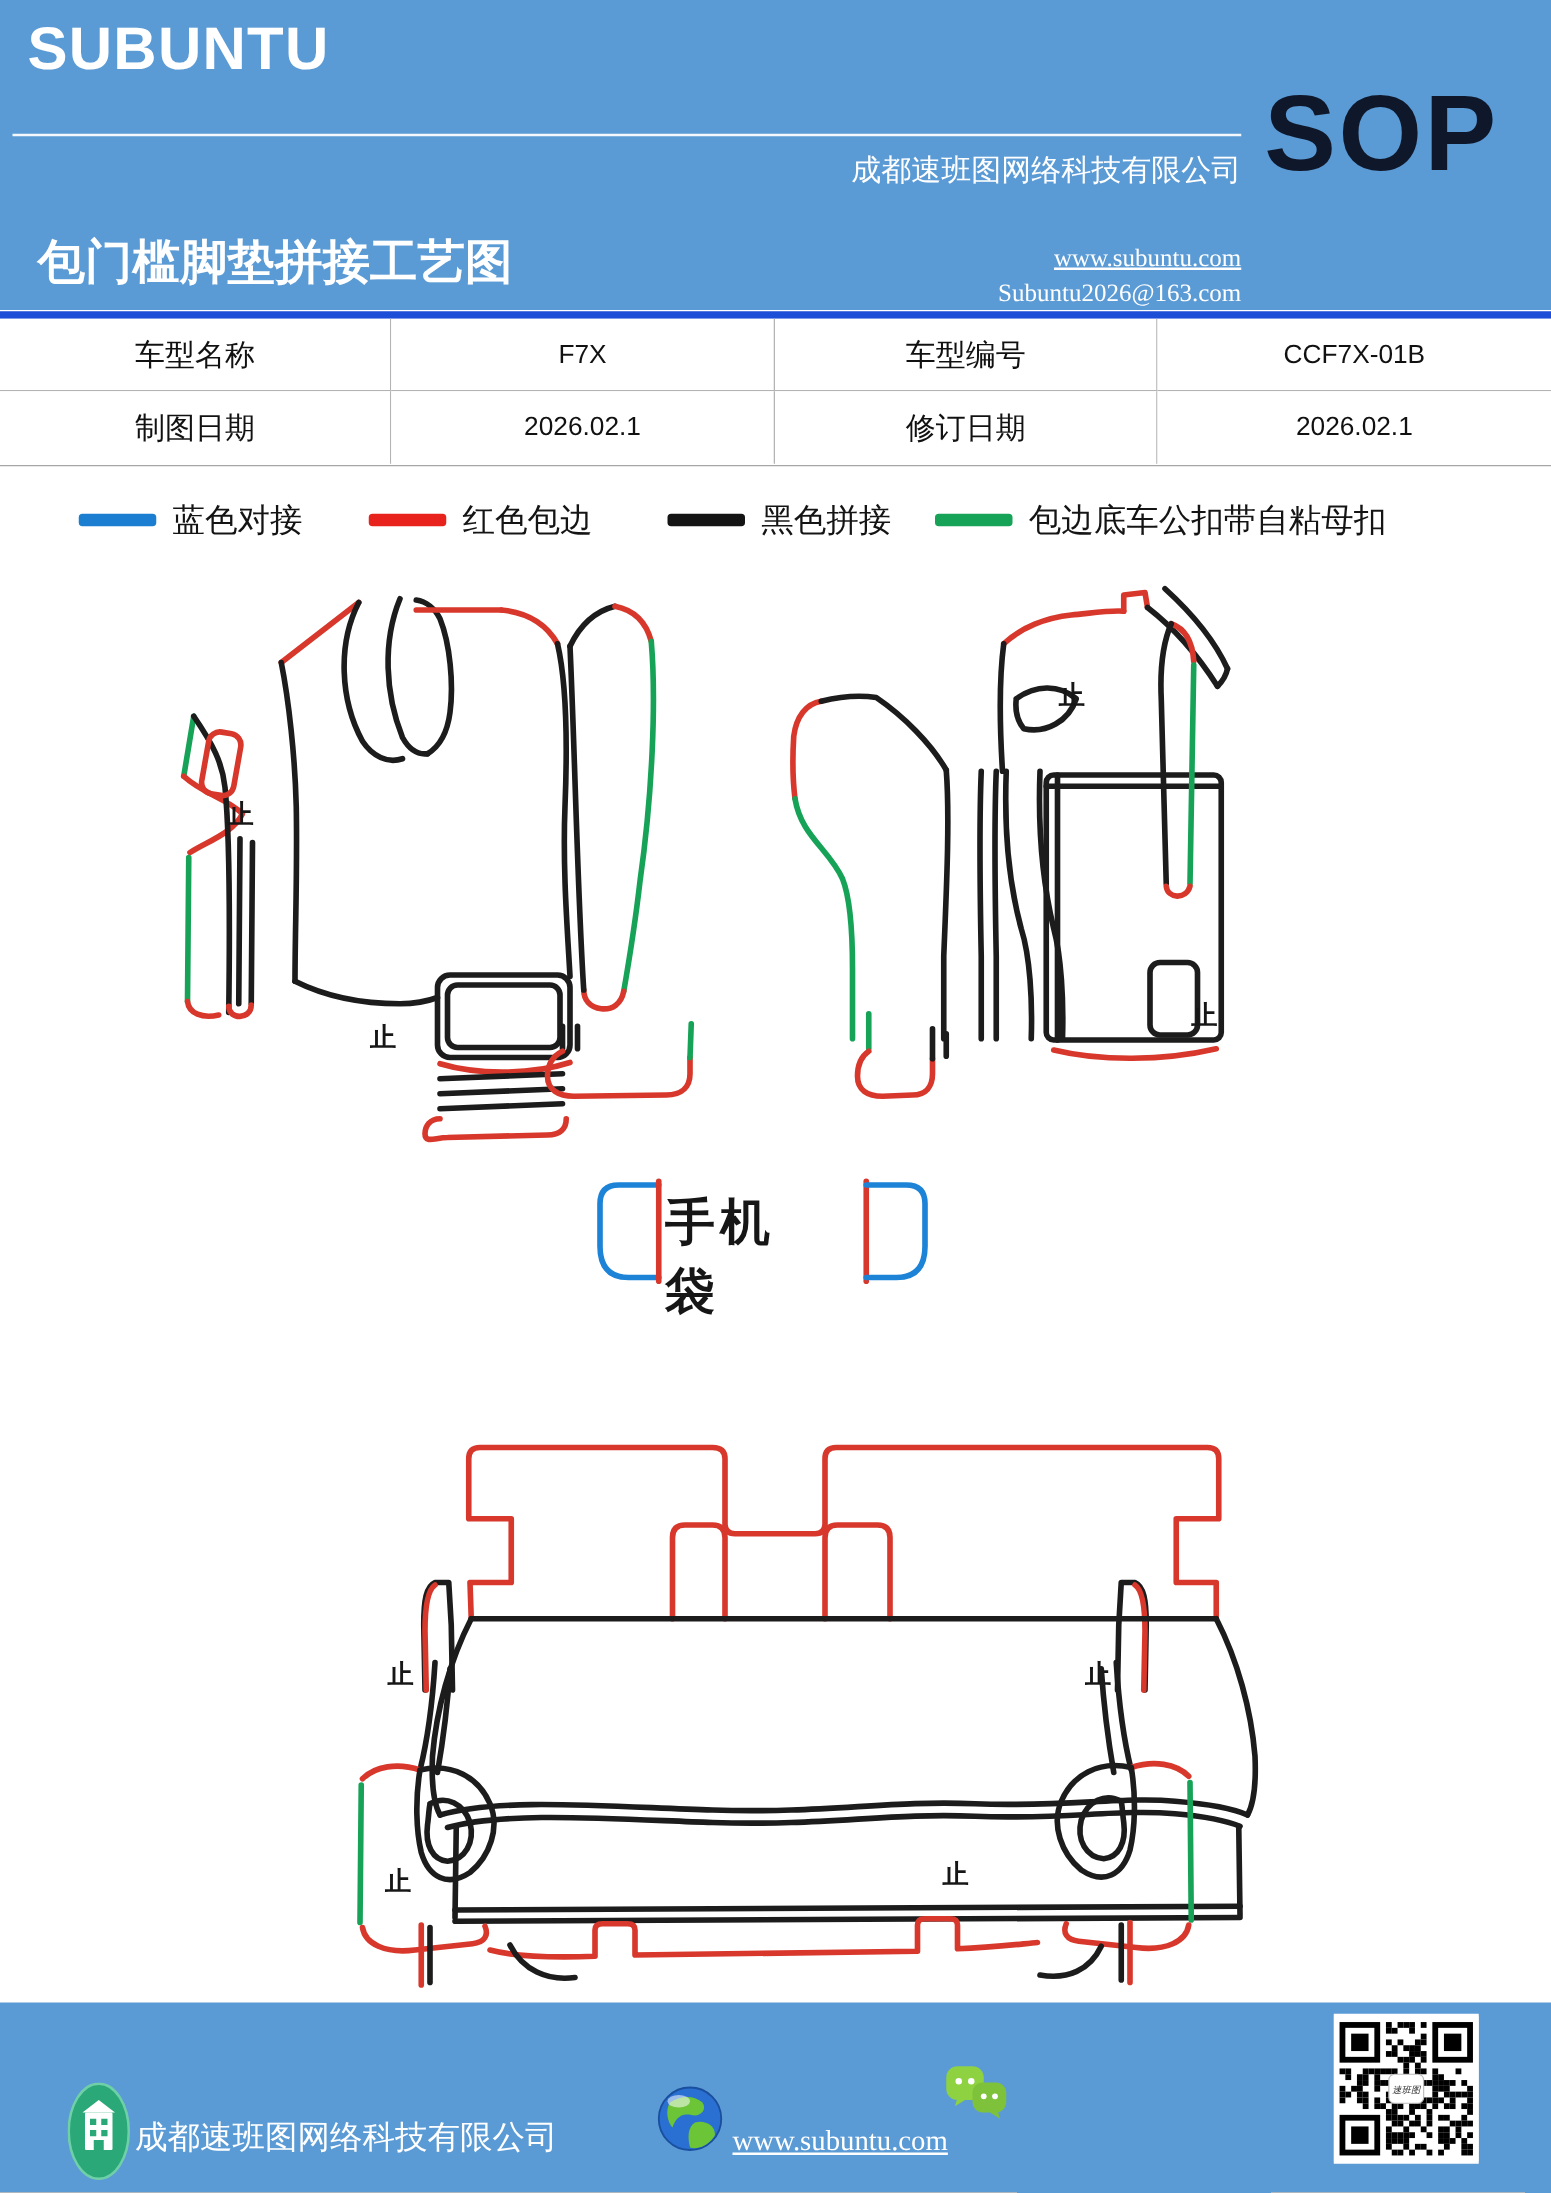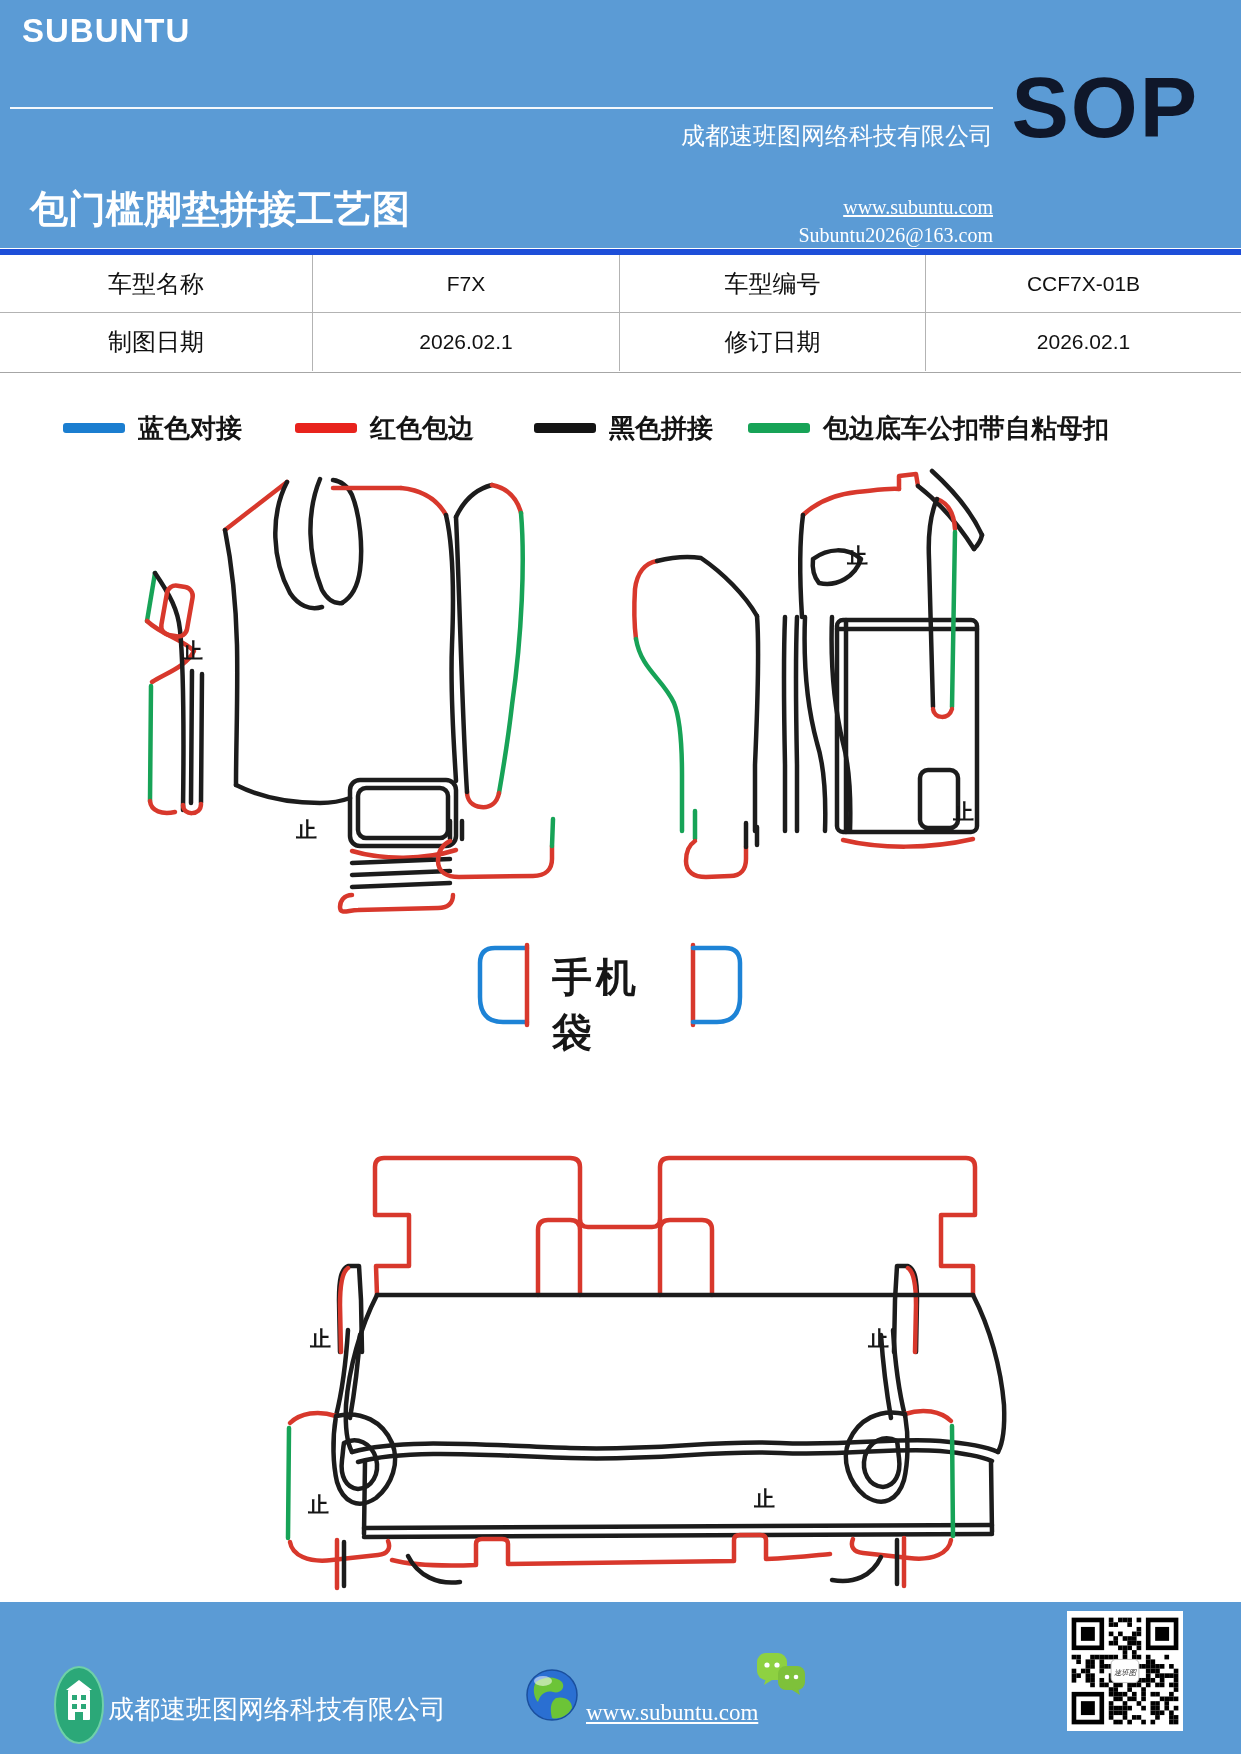--- a/index.html
+++ b/index.html
@@ -2,21 +2,21 @@
 <html><head>
 <meta charset="utf-8">
 <style>
   html,body{margin:0;padding:0;background:#888;}
   .page{position:relative;width:1241px;height:1754px;background:#ffffff;
         font-family:"Liberation Sans",sans-serif;overflow:hidden;margin:0 auto;}
   .abs{position:absolute;}
 
   
   .header{position:absolute;left:0;top:0;width:1241px;height:248px;background:#5b9bd5;}
-  .brand{position:absolute;left:22px;top:12px;font-size:33px;font-weight:800;
+  .brand{position:absolute;left:22px;top:12px;font-size:48px;font-weight:800;
          color:#fff;letter-spacing:1px;}
   .hrule{position:absolute;left:10px;top:107px;width:983px;height:2px;background:#f4f8fc;}
   .doc-title{position:absolute;left:30px;top:184px;font-size:38px;font-weight:700;color:#fff;}
   .h-company{position:absolute;right:248px;top:120px;font-size:24px;color:#fff;
              font-family:"Liberation Serif",serif;}
   .h-www{position:absolute;right:248px;top:196px;font-size:20px;color:#fff;
          font-family:"Liberation Serif",serif;text-decoration:underline;}
   .h-email{position:absolute;right:248px;top:224px;font-size:20px;color:#fff;
            font-family:"Liberation Serif",serif;}
   .sop{position:absolute;right:42px;top:58px;font-size:86px;font-weight:700;color:#0f172a;
@@ -26,33 +26,33 @@
   .itable{position:absolute;left:0;top:249px;width:1241px;height:117px;
           border-top:6px solid #1d4ed8;border-bottom:1px solid #a6a6a6;
           display:grid;grid-template-columns:313px 307px 306px 315px;grid-template-rows:58px 58px;}
   .cell{display:flex;align-items:center;justify-content:center;font-size:21px;color:#111;
         border-right:1px solid #b3b3b3;border-bottom:1px solid #b3b3b3;background:#fff;}
   .cell.last{border-right:none;}
   .cell.bot{border-bottom:none;}
   .cell.lab{font-family:"Liberation Serif",serif;font-size:24px;}
 
   
-  .legend{position:absolute;left:0;top:408px;width:1051px;height:40px;font-weight:bold;}
+  .legend{position:absolute;left:0;top:396px;width:1051px;height:40px;}
   .leg-item{position:absolute;top:0;height:40px;display:flex;align-items:center;}
   .leg-swatch{width:62px;height:10px;border-radius:3px;margin-right:13px;flex:none;}
   .leg-label{font-size:26px;color:#141414;font-family:"Liberation Serif",serif;white-space:nowrap;}
 
   
   svg.draw{position:absolute;overflow:visible;}
   .k{fill:none;stroke:#1c1c1c;stroke-width:4.5;stroke-linecap:round;stroke-linejoin:round;}
   .r{fill:none;stroke:#d8382c;stroke-width:4.5;stroke-linecap:round;stroke-linejoin:round;}
   .g{fill:none;stroke:#17a357;stroke-width:4.5;stroke-linecap:round;stroke-linejoin:round;}
   .b{fill:none;stroke:#1d83d6;stroke-width:4.5;stroke-linecap:round;stroke-linejoin:round;}
   .zhi{font-family:"Liberation Serif",serif;font-size:21px;font-weight:700;fill:#161616;}
-  .bag-label{position:absolute;left:552px;top:950px;width:120px;font-size:40px;font-weight:700;
+  .bag-label{position:absolute;left:532px;top:950px;width:120px;font-size:40px;font-weight:700;
              color:#161616;letter-spacing:4px;}
 
   
   .footer{position:absolute;left:0;top:1602px;width:1241px;height:152px;background:#5b9bd5;}
   .f-company{position:absolute;left:108px;top:90px;font-size:26px;color:#fff;
              font-family:"Liberation Serif",serif;}
   .f-www{position:absolute;left:586px;top:98px;font-size:23px;color:#fff;
          font-family:"Liberation Serif",serif;text-decoration:underline;}
   .qr{position:absolute;left:1067px;top:9px;width:116px;height:120px;background:#fff;font-style:italic;}
 </style>

